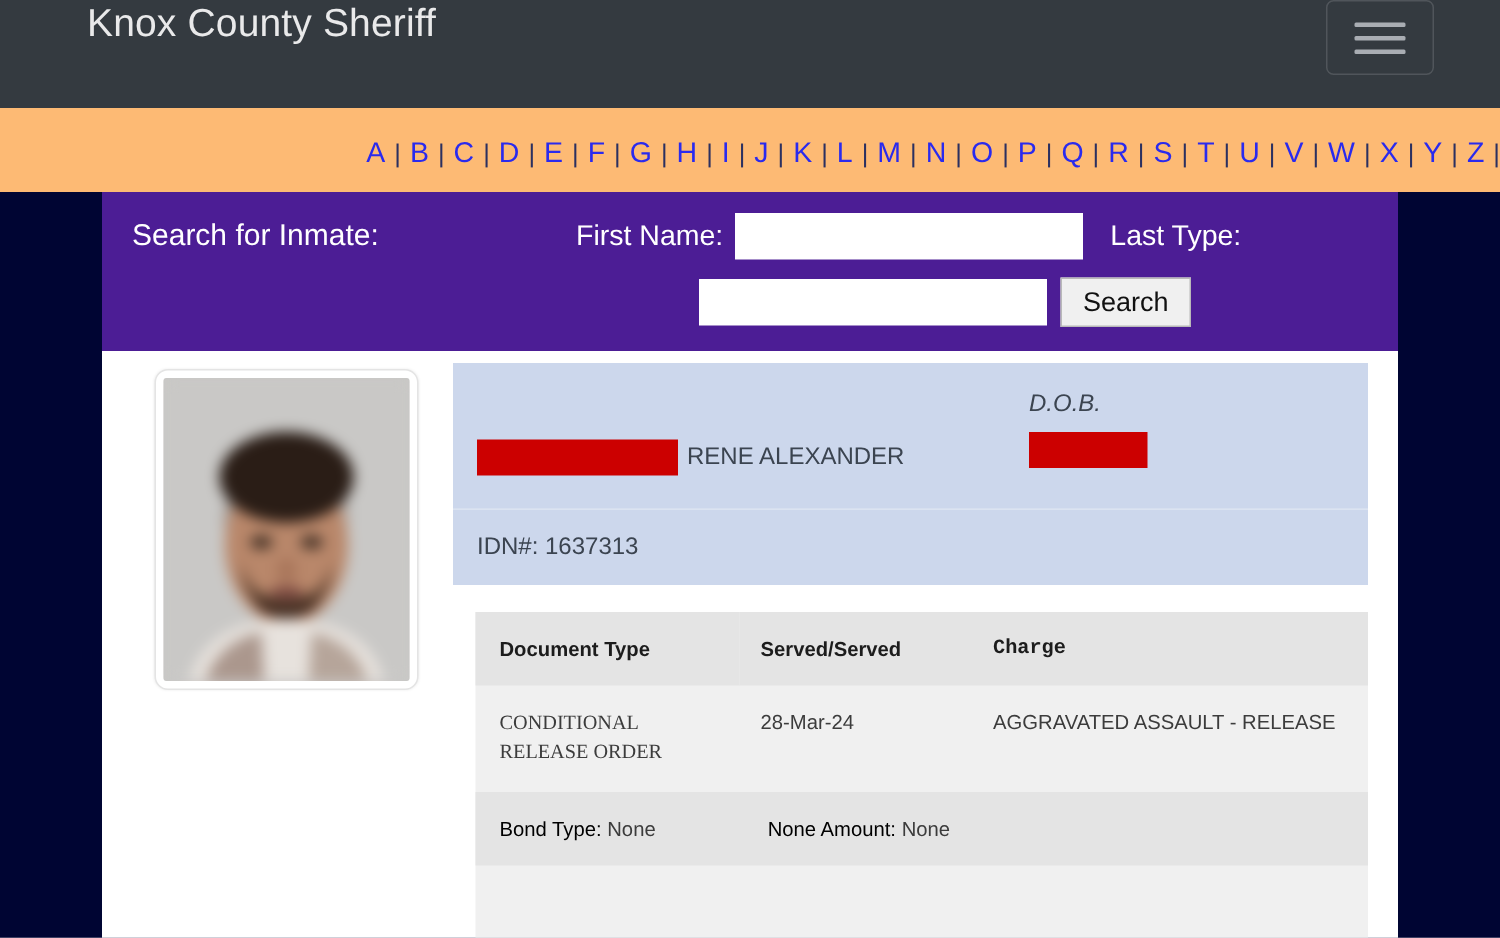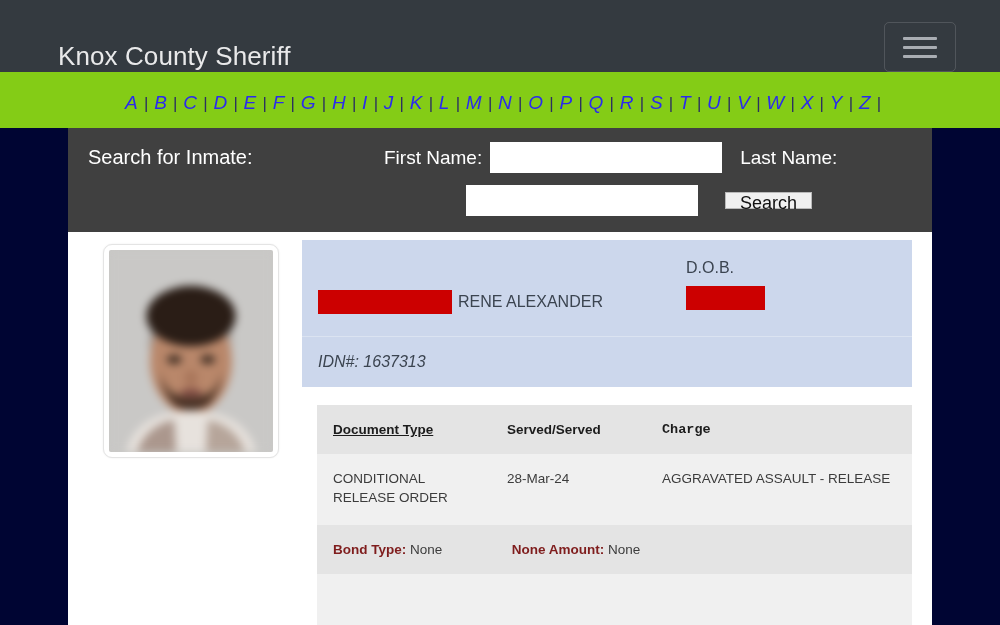--- a/index.html
+++ b/index.html
@@ -10,21 +10,21 @@
     overflow: hidden;
     background: #000533;
     font-family: "Liberation Sans", sans-serif;
   }
 
   
   .navbar {
     height: 72px;
     background: #343a40;
     display: flex;
-    align-items: flex-end;
+    align-items: flex-start;
     justify-content: space-between;
     padding: 0 44px 0 58px;
   }
   .brand {
     color: #e9e9ea;
     font-size: 26px;
     letter-spacing: .1px;
     white-space: nowrap;
   }
   .hamburger {
@@ -40,25 +40,24 @@
   }
   .hamburger span {
     display: block;
     width: 34px; height: 3px;
     background: #a9adb3;
     border-radius: 1px;
   }
 
   
   .alpha-wrap {
-    background: #84cc16;
+    background: #fdba74;
     padding: 20px 0 14px 0;
-    text-align: center;
+    text-align: right;
     white-space: nowrap;
-    font-style: italic;
   }
   .alpha-link {
     color: #2a2aee;
     font-size: 19px;
     text-decoration: none;
     padding: 0 6px;
     display: inline-block;
   }
   .alpha-sep {
     color: #2b3060;
@@ -69,21 +68,21 @@
   
   .container {
     width: 864px;
     margin: 0 auto;
     background: #ffffff;
     min-height: 500px;
   }
 
   
   .searchbar {
-    background: #404040;
+    background: #4c1d95;
     padding: 14px 32px 16px 20px;
   }
   .search-row {
     display: flex;
     align-items: center;
     flex-wrap: wrap;
   }
   .search-title {
     color: #ffffff;
     font-size: 20px;
@@ -116,22 +115,22 @@
     width: 232px;
     height: 31px;
     border: 0;
     background: #fff;
     outline: none;
     font-size: 14px;
     padding: 2px 4px;
     font-family: "Liberation Sans", sans-serif;
   }
   .search-btn {
-    margin-left: 27px;
-    height: 17px;
+    margin-left: 9px;
+    height: 33px;
     padding: 0 14px;
     background: #f0f0f0;
     border: 1px solid #b9b9b9;
     font-size: 18px;
     color: #111;
     cursor: pointer;
     font-family: "Liberation Sans", sans-serif;
   }
 
   
@@ -185,29 +184,29 @@
   }
   .dob-block {
     margin-left: auto;
     width: 210px;
     padding-left: 0;
   }
   .dob-label {
     font-size: 16px;
     color: #3b4450;
     line-height: 24px;
+    font-style: italic;
   }
 
   .info-idn {
     background: #ccd7ec;
     border-top: 1px solid #dbe3f1;
     padding: 16px;
     font-size: 16px;
     color: #3b4450;
-    font-style: italic;
   }
 
   
   .table-card {
     background: #f0f0f0;
     margin: 18px 0 0 15px;
     padding-bottom: 60px;
     min-height: 225px;
   }
   .doc-table { width: 100%; border-collapse: collapse; }
@@ -220,34 +219,34 @@
     padding: 17px 14px 17px 14px;
   }
   .doc-table thead th:first-child { padding-left: 16px; }
   .doc-table tbody td {
     font-size: 13.5px;
     color: #3c3c3c;
     padding: 16px 14px 18px 14px;
     vertical-align: top;
     line-height: 1.38;
   }
-  .doc-table tbody td:first-child { padding-left: 16px; }
-  .col-doc    { width: 176px; text-decoration: underline; }
+  .doc-table tbody td:first-child { padding-left: 16px; font-family: Liberation Serif, serif; }
+  .col-doc    { width: 176px; }
   .col-booked { width: 155px; }
   .col-charge { width: auto; font-family: Liberation Mono, monospace; }
 
   .bond-row {
     background: #e4e4e4;
     padding: 17px 16px;
     font-size: 13.5px;
     color: #3c3c3c;
   }
   .bond-item { display: inline-block; }
   .bond-item.first { width: 175px; }
-  .bond-label { font-weight: bold; color: #7f1d1d; }
+  .bond-label { font-weight: normal; color: #000000; }
 </style>
 </head>
 <body>
 
 <div class="navbar">
   <div class="brand">Knox County Sheriff</div>
   <button class="hamburger">
     <span></span>
     <span></span>
     <span></span>
@@ -256,21 +255,21 @@
 
 <div class="alpha-wrap" id="alpha-nav"><a class="alpha-link" href="#">A</a><span class="alpha-sep">|</span><a class="alpha-link" href="#">B</a><span class="alpha-sep">|</span><a class="alpha-link" href="#">C</a><span class="alpha-sep">|</span><a class="alpha-link" href="#">D</a><span class="alpha-sep">|</span><a class="alpha-link" href="#">E</a><span class="alpha-sep">|</span><a class="alpha-link" href="#">F</a><span class="alpha-sep">|</span><a class="alpha-link" href="#">G</a><span class="alpha-sep">|</span><a class="alpha-link" href="#">H</a><span class="alpha-sep">|</span><a class="alpha-link" href="#">I</a><span class="alpha-sep">|</span><a class="alpha-link" href="#">J</a><span class="alpha-sep">|</span><a class="alpha-link" href="#">K</a><span class="alpha-sep">|</span><a class="alpha-link" href="#">L</a><span class="alpha-sep">|</span><a class="alpha-link" href="#">M</a><span class="alpha-sep">|</span><a class="alpha-link" href="#">N</a><span class="alpha-sep">|</span><a class="alpha-link" href="#">O</a><span class="alpha-sep">|</span><a class="alpha-link" href="#">P</a><span class="alpha-sep">|</span><a class="alpha-link" href="#">Q</a><span class="alpha-sep">|</span><a class="alpha-link" href="#">R</a><span class="alpha-sep">|</span><a class="alpha-link" href="#">S</a><span class="alpha-sep">|</span><a class="alpha-link" href="#">T</a><span class="alpha-sep">|</span><a class="alpha-link" href="#">U</a><span class="alpha-sep">|</span><a class="alpha-link" href="#">V</a><span class="alpha-sep">|</span><a class="alpha-link" href="#">W</a><span class="alpha-sep">|</span><a class="alpha-link" href="#">X</a><span class="alpha-sep">|</span><a class="alpha-link" href="#">Y</a><span class="alpha-sep">|</span><a class="alpha-link" href="#">Z</a><span class="alpha-sep">|</span></div>
 
 <div class="container">
 
   <div class="searchbar">
     <div class="search-row">
       <div class="search-title">Search for Inmate:</div>
       <div class="search-label">First Name:</div>
       <input class="search-input" type="text" placeholder="" style="">
-      <div class="search-label" style="margin-left:18px;">Last Name:</div>
+      <div class="search-label" style="margin-left:18px;">Last Type:</div>
     </div>
     <div class="search-row2">
       <input class="search-input-last" type="text" placeholder="" style="">
       <button class="search-btn">Search</button>
     </div>
   </div>
 
   <div class="content">
 
     <div class="photo-col">

